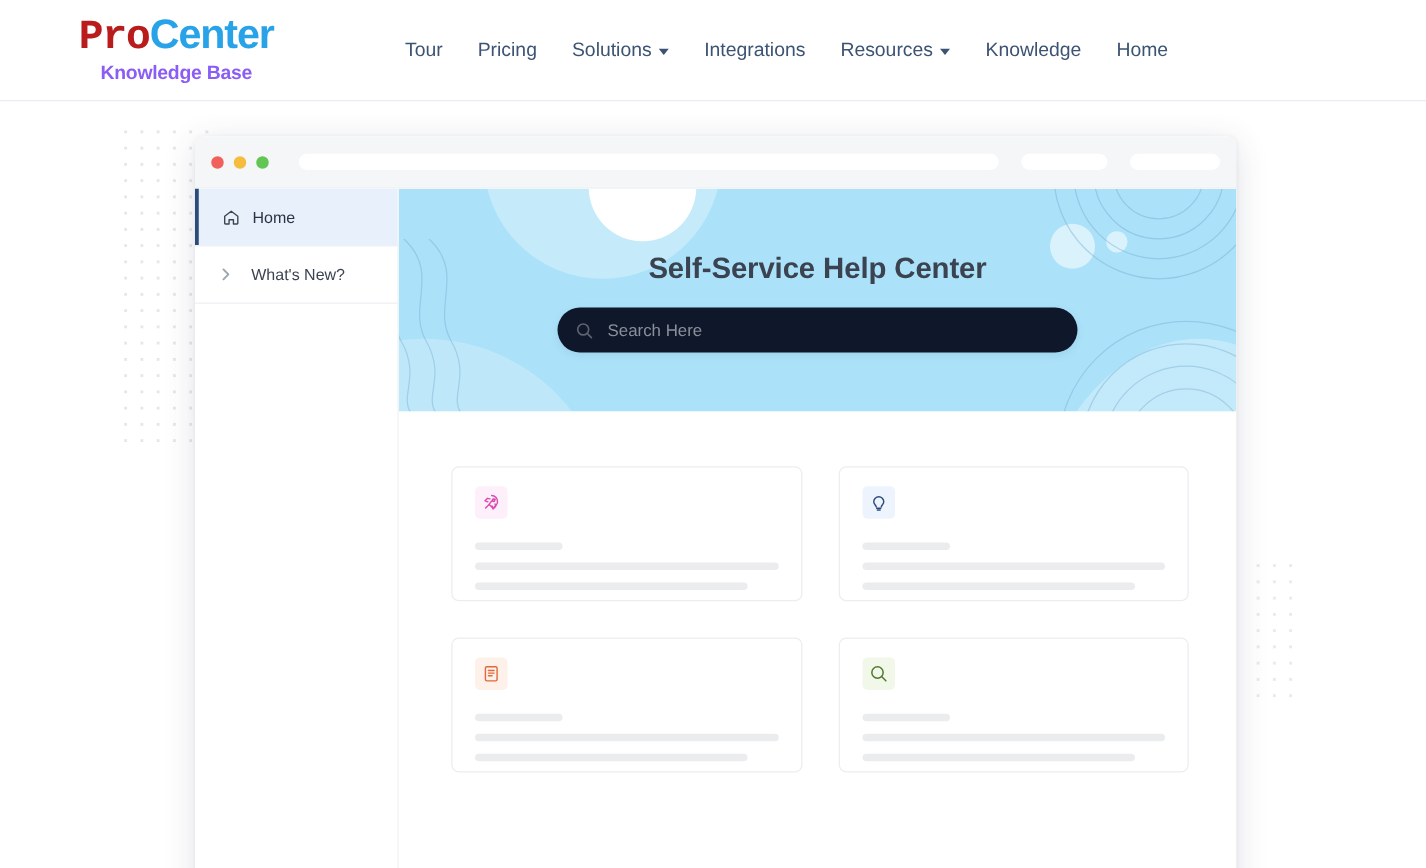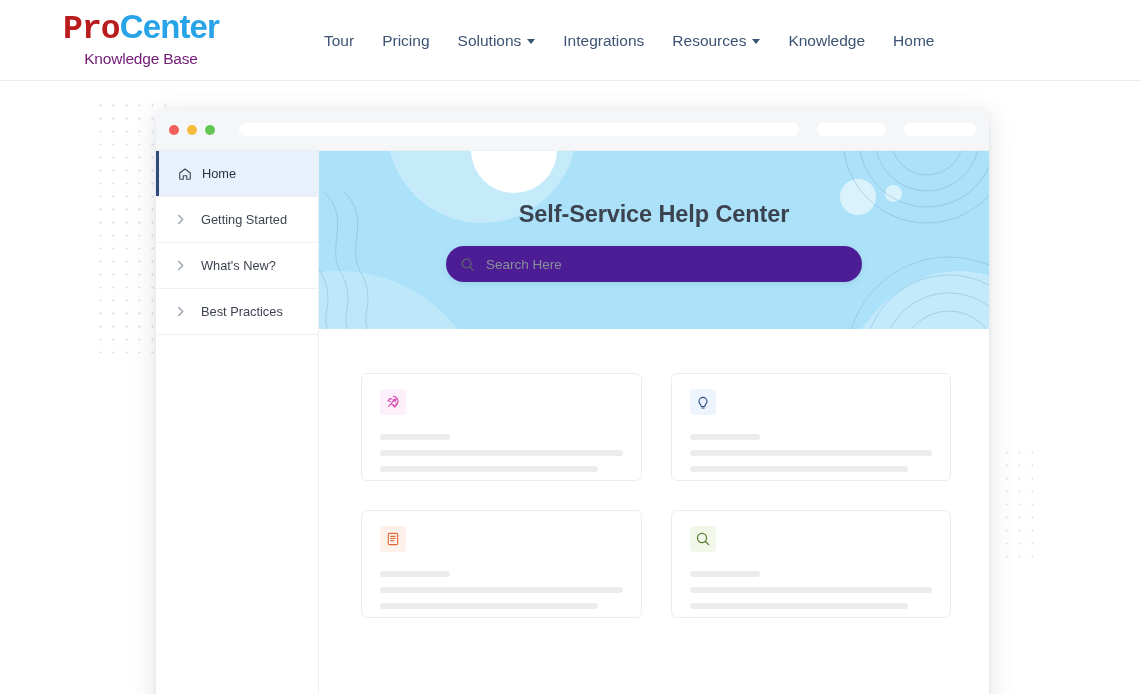--- a/index.html
+++ b/index.html
@@ -37,22 +37,22 @@
     font-size: 33px;
     font-weight: bold;
     letter-spacing: -0.9px;
     white-space: nowrap;
   }
   .brand-pro1 { color: #b91c1c; font-family: Liberation Mono, monospace; }
   .brand-pro2 { color: #29a3e8; }
   .brand-sub {
     margin-top: 5px;
     font-size: 15.5px;
-    font-weight: normal;
-    color: #701a75;
+    font-weight: bold;
+    color: #8b5cf6;
     letter-spacing: -0.2px;
   }
 
   .main-nav {
     position: absolute;
     left: 310px;
     top: 0;
     height: 81px;
     display: flex;
     align-items: center;
@@ -265,21 +265,21 @@
     font-weight: bold;
     color: #3b4250;
     letter-spacing: -0.1px;
   }
 
   .hero-search {
     position: relative;
     margin: 18px auto 0;
     width: 416px;
     height: 36px;
-    background: #4c1d95;
+    background: #0f172a;
     border-radius: 18px;
     display: flex;
     align-items: center;
     padding-left: 14px;
     box-shadow: 0 2px 7px rgba(30,70,110,.10);
     cursor: text;
   }
   .search-icon { margin-right: 11px; display: flex; }
   .search-placeholder {
     font-size: 13.5px;
@@ -377,48 +377,32 @@
 
         <div class="side-item active">
           <span class="side-icon">
             <svg width="14" height="14" viewBox="0 0 24 24" fill="none" stroke="#3d4450" stroke-width="1.9" stroke-linecap="round" stroke-linejoin="round">
               <path d="M3 10.2 12 3.4l9 6.8V20a1 1 0 0 1-1 1h-5v-6H9v6H4a1 1 0 0 1-1-1z"></path>
             </svg>
           </span>
           <span>Home</span>
         </div>
 
-        <div class="side-item">
-          <span class="side-arrow">
-            <svg width="7" height="11" viewBox="0 0 8 12" fill="none" stroke="#9aa3ae" stroke-width="1.7" stroke-linecap="round" stroke-linejoin="round">
-                <path d="M2 1.5 6.5 6 2 10.5"></path>
-              </svg>
-          </span>
-          <span>Getting Started</span>
-        </div>
 
 
 
         <div class="side-item">
           <span class="side-arrow">
             <svg width="7" height="11" viewBox="0 0 8 12" fill="none" stroke="#9aa3ae" stroke-width="1.7" stroke-linecap="round" stroke-linejoin="round">
                 <path d="M2 1.5 6.5 6 2 10.5"></path>
               </svg>
           </span>
           <span>What's New?</span>
         </div>
 
-        <div class="side-item">
-          <span class="side-arrow">
-            <svg width="7" height="11" viewBox="0 0 8 12" fill="none" stroke="#9aa3ae" stroke-width="1.7" stroke-linecap="round" stroke-linejoin="round">
-                <path d="M2 1.5 6.5 6 2 10.5"></path>
-              </svg>
-          </span>
-          <span>Best Practices</span>
-        </div>
 
         <div class="sidebar-filler"></div>
       </aside>
 
       <main class="main-panel">
 
         <section class="hero">
           <span class="hero-deco hc-blob-bl"></span>
           <span class="hero-deco hc-blob-br"></span>
           <span class="hero-deco hc-bigtop"></span>

